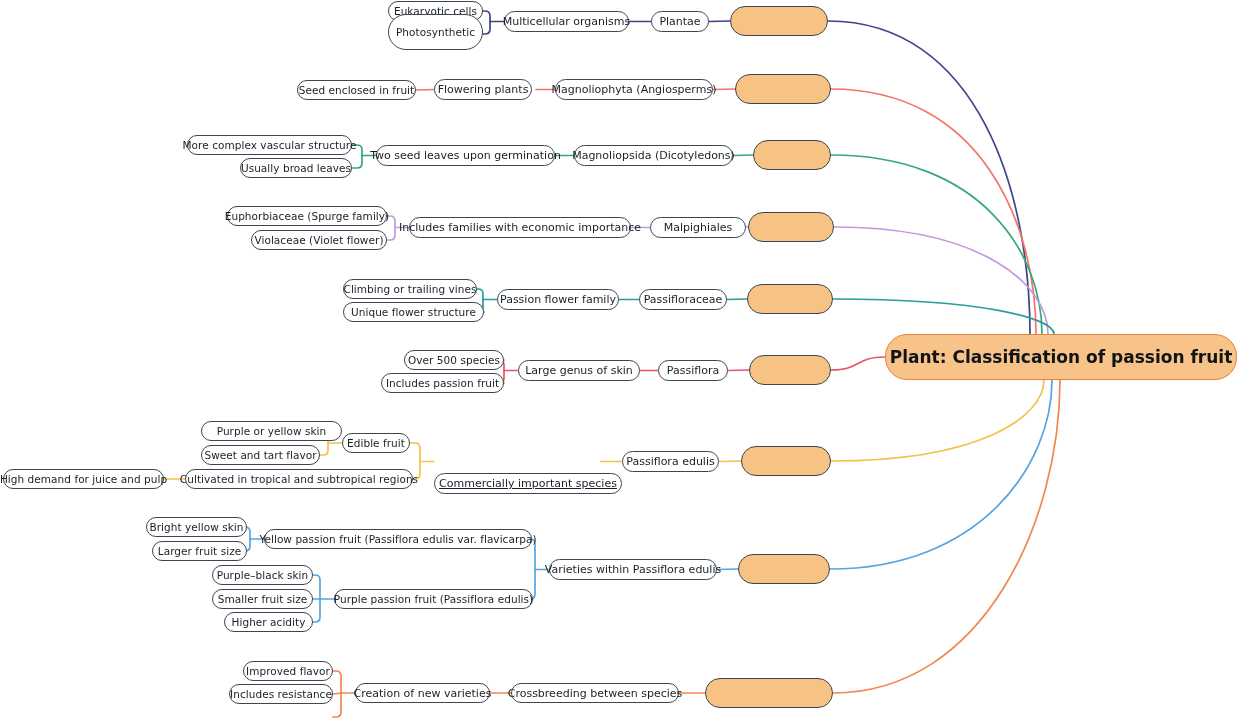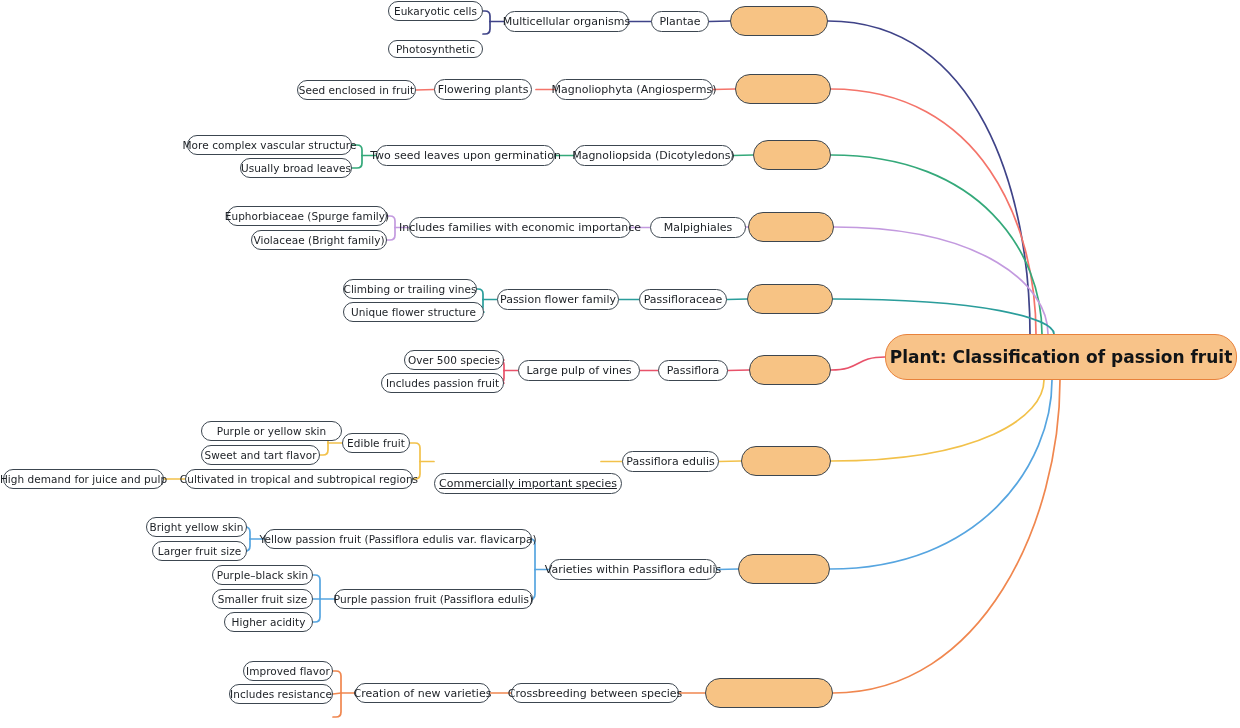--- a/index.html
+++ b/index.html
@@ -85,43 +85,43 @@
       <path d="M341 693 L333 694" fill="none" stroke="#f0874f" stroke-width="1.7" stroke-linecap="round" stroke-linejoin="round"></path>
       <path d="M341 693 L341 712 Q341 717 336 717 L333 717" fill="none" stroke="#f0874f" stroke-width="1.7" stroke-linecap="round" stroke-linejoin="round"></path>
       <path d="M833 693 C983 693 1060 520.85 1060 380" fill="none" stroke="#f0874f" stroke-width="1.7" stroke-linecap="round" stroke-linejoin="round"></path>
     </svg>
   <div id="nodes" style="position: absolute; left: 0px; top: 0px; width: 1240px; height: 728px; z-index: 2;">
       <div class="node root" style="left: 885px; top: 334px; width: 352px; height: 46px;">Plant: Classification of passion fruit</div>
       <div class="node level1" style="left: 730px; top: 6px; width: 98px; height: 30px;"></div>
       <div class="node mid" style="left: 651px; top: 11px; width: 58px; height: 21px;">Plantae</div>
       <div class="node mid" style="left: 504px; top: 11px; width: 125px; height: 21px;">Multicellular organisms</div>
       <div class="node leaf" style="left: 388px; top: 1px; width: 95px; height: 20px;">Eukaryotic cells</div>
-      <div class="node leaf" style="left: 388px; top: 40px; width: 95px; height: 18px;">Photosynthetic</div>
+      <div class="node leaf" style="left: 388px; top: 14px; width: 95px; height: 36px;">Photosynthetic</div>
       <div class="node level1" style="left: 735px; top: 74px; width: 96px; height: 30px;"></div>
       <div class="node mid" style="left: 555px; top: 79px; width: 158px; height: 21px;">Magnoliophyta (Angiosperms)</div>
       <div class="node mid" style="left: 434px; top: 79px; width: 98px; height: 21px;">Flowering plants</div>
       <div class="node leaf" style="left: 297px; top: 80px; width: 119px; height: 20px;">Seed enclosed in fruit</div>
       <div class="node level1" style="left: 753px; top: 140px; width: 78px; height: 30px;"></div>
       <div class="node mid" style="left: 574px; top: 145px; width: 159px; height: 21px;">Magnoliopsida (Dicotyledons)</div>
       <div class="node mid" style="left: 376px; top: 145px; width: 179px; height: 21px;">Two seed leaves upon germination</div>
       <div class="node leaf" style="left: 187px; top: 135px; width: 165px; height: 20px;">More complex vascular structure</div>
       <div class="node leaf" style="left: 240px; top: 158px; width: 112px; height: 20px;">Usually broad leaves</div>
       <div class="node level1" style="left: 748px; top: 212px; width: 86px; height: 30px;"></div>
       <div class="node mid" style="left: 650px; top: 217px; width: 96px; height: 21px;">Malpighiales</div>
       <div class="node mid" style="left: 409px; top: 217px; width: 222px; height: 21px;">Includes families with economic importance</div>
       <div class="node leaf" style="left: 227px; top: 206px; width: 160px; height: 20px;">Euphorbiaceae (Spurge family)</div>
-      <div class="node leaf" style="left: 251px; top: 230px; width: 136px; height: 20px;">Violaceae (Bright family)</div>
+      <div class="node leaf" style="left: 251px; top: 230px; width: 136px; height: 20px;">Violaceae (Violet flower)</div>
       <div class="node level1" style="left: 747px; top: 284px; width: 86px; height: 30px;"></div>
       <div class="node mid" style="left: 639px; top: 289px; width: 88px; height: 21px;">Passifloraceae</div>
       <div class="node mid" style="left: 497px; top: 289px; width: 122px; height: 21px;">Passion flower family</div>
       <div class="node leaf" style="left: 343px; top: 279px; width: 134px; height: 20px;">Climbing or trailing vines</div>
       <div class="node leaf" style="left: 343px; top: 302px; width: 141px; height: 20px;">Unique flower structure</div>
       <div class="node level1" style="left: 749px; top: 355px; width: 82px; height: 30px;"></div>
       <div class="node mid" style="left: 658px; top: 360px; width: 70px; height: 21px;">Passiflora</div>
-      <div class="node mid" style="left: 518px; top: 360px; width: 122px; height: 21px;">Large pulp of vines</div>
+      <div class="node mid" style="left: 518px; top: 360px; width: 122px; height: 21px;">Large genus of skin</div>
       <div class="node leaf" style="left: 404px; top: 350px; width: 100px; height: 20px;">Over 500 species</div>
       <div class="node leaf" style="left: 381px; top: 373px; width: 123px; height: 20px;">Includes passion fruit</div>
       <div class="node level1" style="left: 741px; top: 446px; width: 90px; height: 30px;"></div>
       <div class="node mid" style="left: 622px; top: 451px; width: 97px; height: 21px;">Passiflora edulis</div>
       <div class="node mid" style="left: 434px; top: 473px; width: 188px; height: 21px; text-decoration: underline;">Commercially important species</div>
       <div class="node leaf" style="left: 342px; top: 433px; width: 68px; height: 20px;">Edible fruit</div>
       <div class="node leaf" style="left: 201px; top: 421px; width: 141px; height: 20px;">Purple or yellow skin</div>
       <div class="node leaf" style="left: 201px; top: 445px; width: 119px; height: 20px;">Sweet and tart flavor</div>
       <div class="node leaf" style="left: 185px; top: 469px; width: 228px; height: 20px;">Cultivated in tropical and subtropical regions</div>
       <div class="node leaf" style="left: 3px; top: 469px; width: 161px; height: 20px;">High demand for juice and pulp</div>

